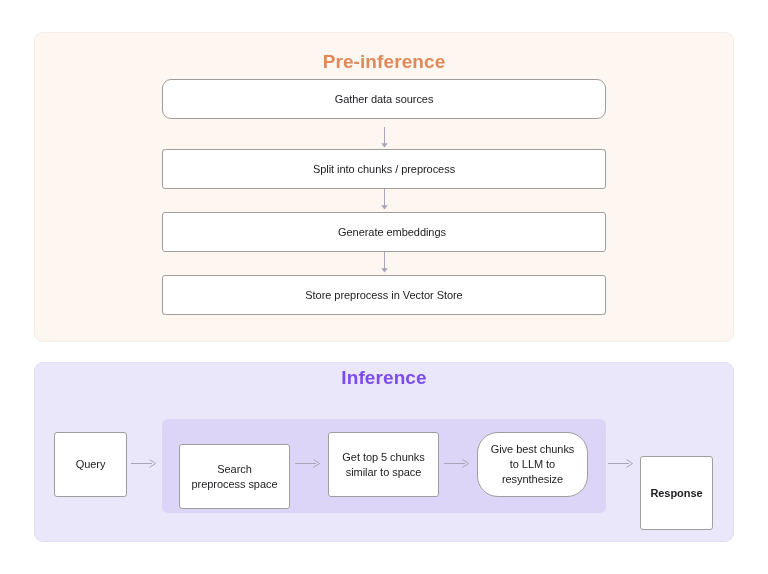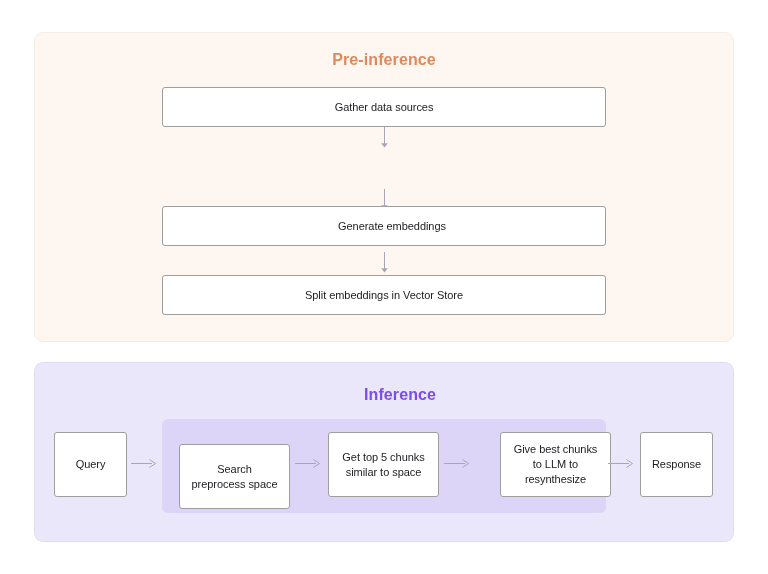--- a/index.html
+++ b/index.html
@@ -43,32 +43,31 @@
     height: 180px;
     background: #ebe7fb;
     border: 1px solid #e2ddf7;
   }
 
   .panel-title {
     position: absolute;
     left: 0;
     width: 100%;
     text-align: center;
-    font-size: 16px;
+    font-size: 19px;
     font-weight: bold;
     letter-spacing: 0.1px;
   }
   .panel-pre .panel-title {
     top: 18px;
     color: #e08a5b;
   }
   .panel-inf .panel-title {
-    top: 23px;
+    top: 4px;
     color: #7b4cea;
-    margin-left: 16px;
   }
 
   
   .node {
     position: absolute;
     box-sizing: border-box;
     background: #ffffff;
     border: 1px solid #9e9e9e;
     border-radius: 3px;
     display: flex;
@@ -80,23 +79,23 @@
     line-height: 15px;
     letter-spacing: -0.05px;
   }
 
   
   .node-wide {
     left: 162px;
     width: 444px;
     height: 40px;
   }
-  .pre-1 { top: 87px; }
+  .pre-1 { top: 79px; border-radius: 9px; }
   .pre-2 { top: 149px; }
-  .pre-3 { top: 206px; padding-left: 16px; }
+  .pre-3 { top: 212px; padding-left: 16px; }
   .pre-4 { top: 275px; }
 
   
   .v-arrow {
     position: absolute;
     left: 384px;
     width: 9px;
     height: 22px;
     margin-left: -4px;
   }
@@ -106,44 +105,45 @@
 
   
   .node-query {
     left: 54px;
     top: 432px;
     width: 73px;
     height: 65px;
   }
   .node-resp {
     left: 640px;
-    top: 432px;
+    top: 456px;
     width: 73px;
-    height: 65px;
+    height: 74px;
+    font-weight: bold;
   }
 
   .inner-highlight {
     position: absolute;
     left: 162px;
     top: 419px;
     width: 444px;
     height: 94px;
     background: #ddd5f7;
     border-radius: 6px;
   }
 
   .node-step {
     top: 432px;
     width: 111px;
     height: 65px;
     padding: 0 4px;
   }
   .inf-1 { left: 179px; margin-top: 12px; }
   .inf-2 { left: 328px; }
-  .inf-3 { left: 500px; }
+  .inf-3 { left: 477px; border-radius: 21px; }
 
   
   .h-arrow {
     position: absolute;
     top: 458px;
     width: 26px;
     height: 11px;
   }
   .h-1 { left: 131px; }
   .h-2 { left: 295px; }
@@ -163,38 +163,39 @@
 
   <div class="node node-wide pre-1">Gather data sources</div>
 
   <div class="v-arrow v-1">
     <svg width="9" height="22" viewBox="0 0 9 22">
       <path d="M4.5 0 L4.5 17" stroke="#a9a4b8" stroke-width="1" fill="none"></path>
       <path d="M1.2 16.2 L4.5 20.4 L7.8 16.2 Z" fill="#a9a4b8"></path>
     </svg>
   </div>
 
+  <div class="node node-wide pre-2">Split into chunks / preprocess</div>
 
   <div class="v-arrow v-2">
     <svg width="9" height="22" viewBox="0 0 9 22">
       <path d="M4.5 0 L4.5 17" stroke="#a9a4b8" stroke-width="1" fill="none"></path>
       <path d="M1.2 16.2 L4.5 20.4 L7.8 16.2 Z" fill="#a9a4b8"></path>
     </svg>
   </div>
 
   <div class="node node-wide pre-3">Generate embeddings</div>
 
   <div class="v-arrow v-3">
     <svg width="9" height="22" viewBox="0 0 9 22">
       <path d="M4.5 0 L4.5 17" stroke="#a9a4b8" stroke-width="1" fill="none"></path>
       <path d="M1.2 16.2 L4.5 20.4 L7.8 16.2 Z" fill="#a9a4b8"></path>
     </svg>
   </div>
 
-  <div class="node node-wide pre-4">Split embeddings in Vector Store</div>
+  <div class="node node-wide pre-4">Store preprocess in Vector Store</div>
 
   <div class="panel panel-inf">
     <div class="panel-title">Inference</div>
   </div>
 
   <div class="inner-highlight"></div>
 
   <div class="node node-query">Query</div>
 
   <div class="h-arrow h-1">

